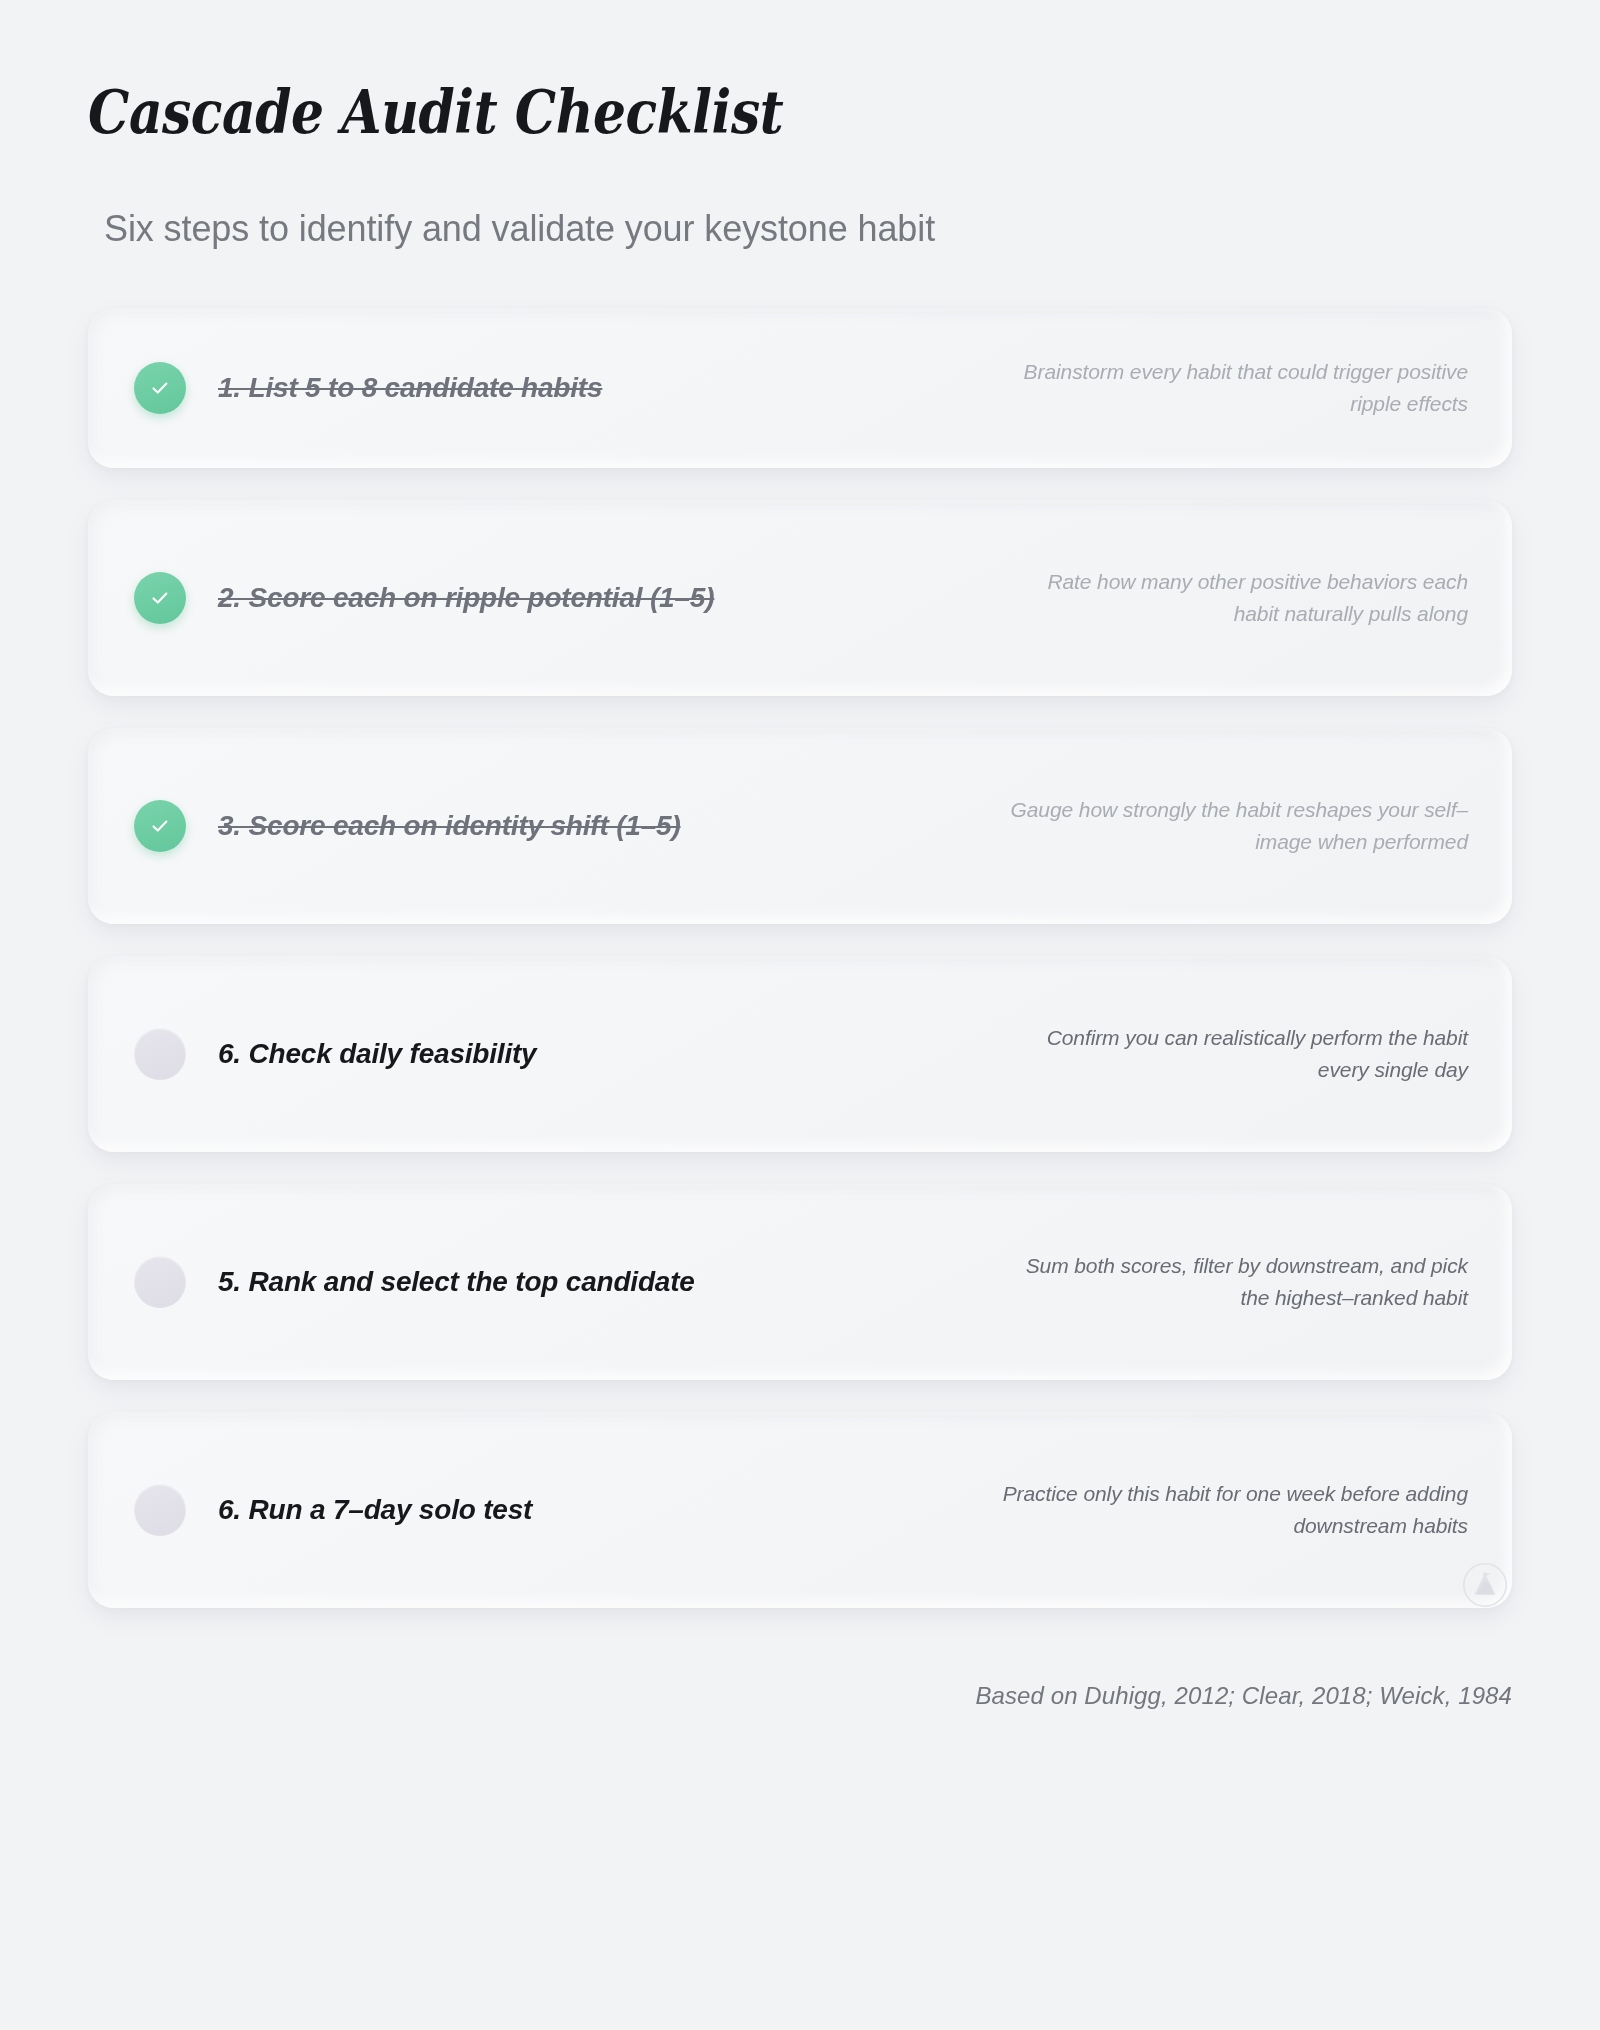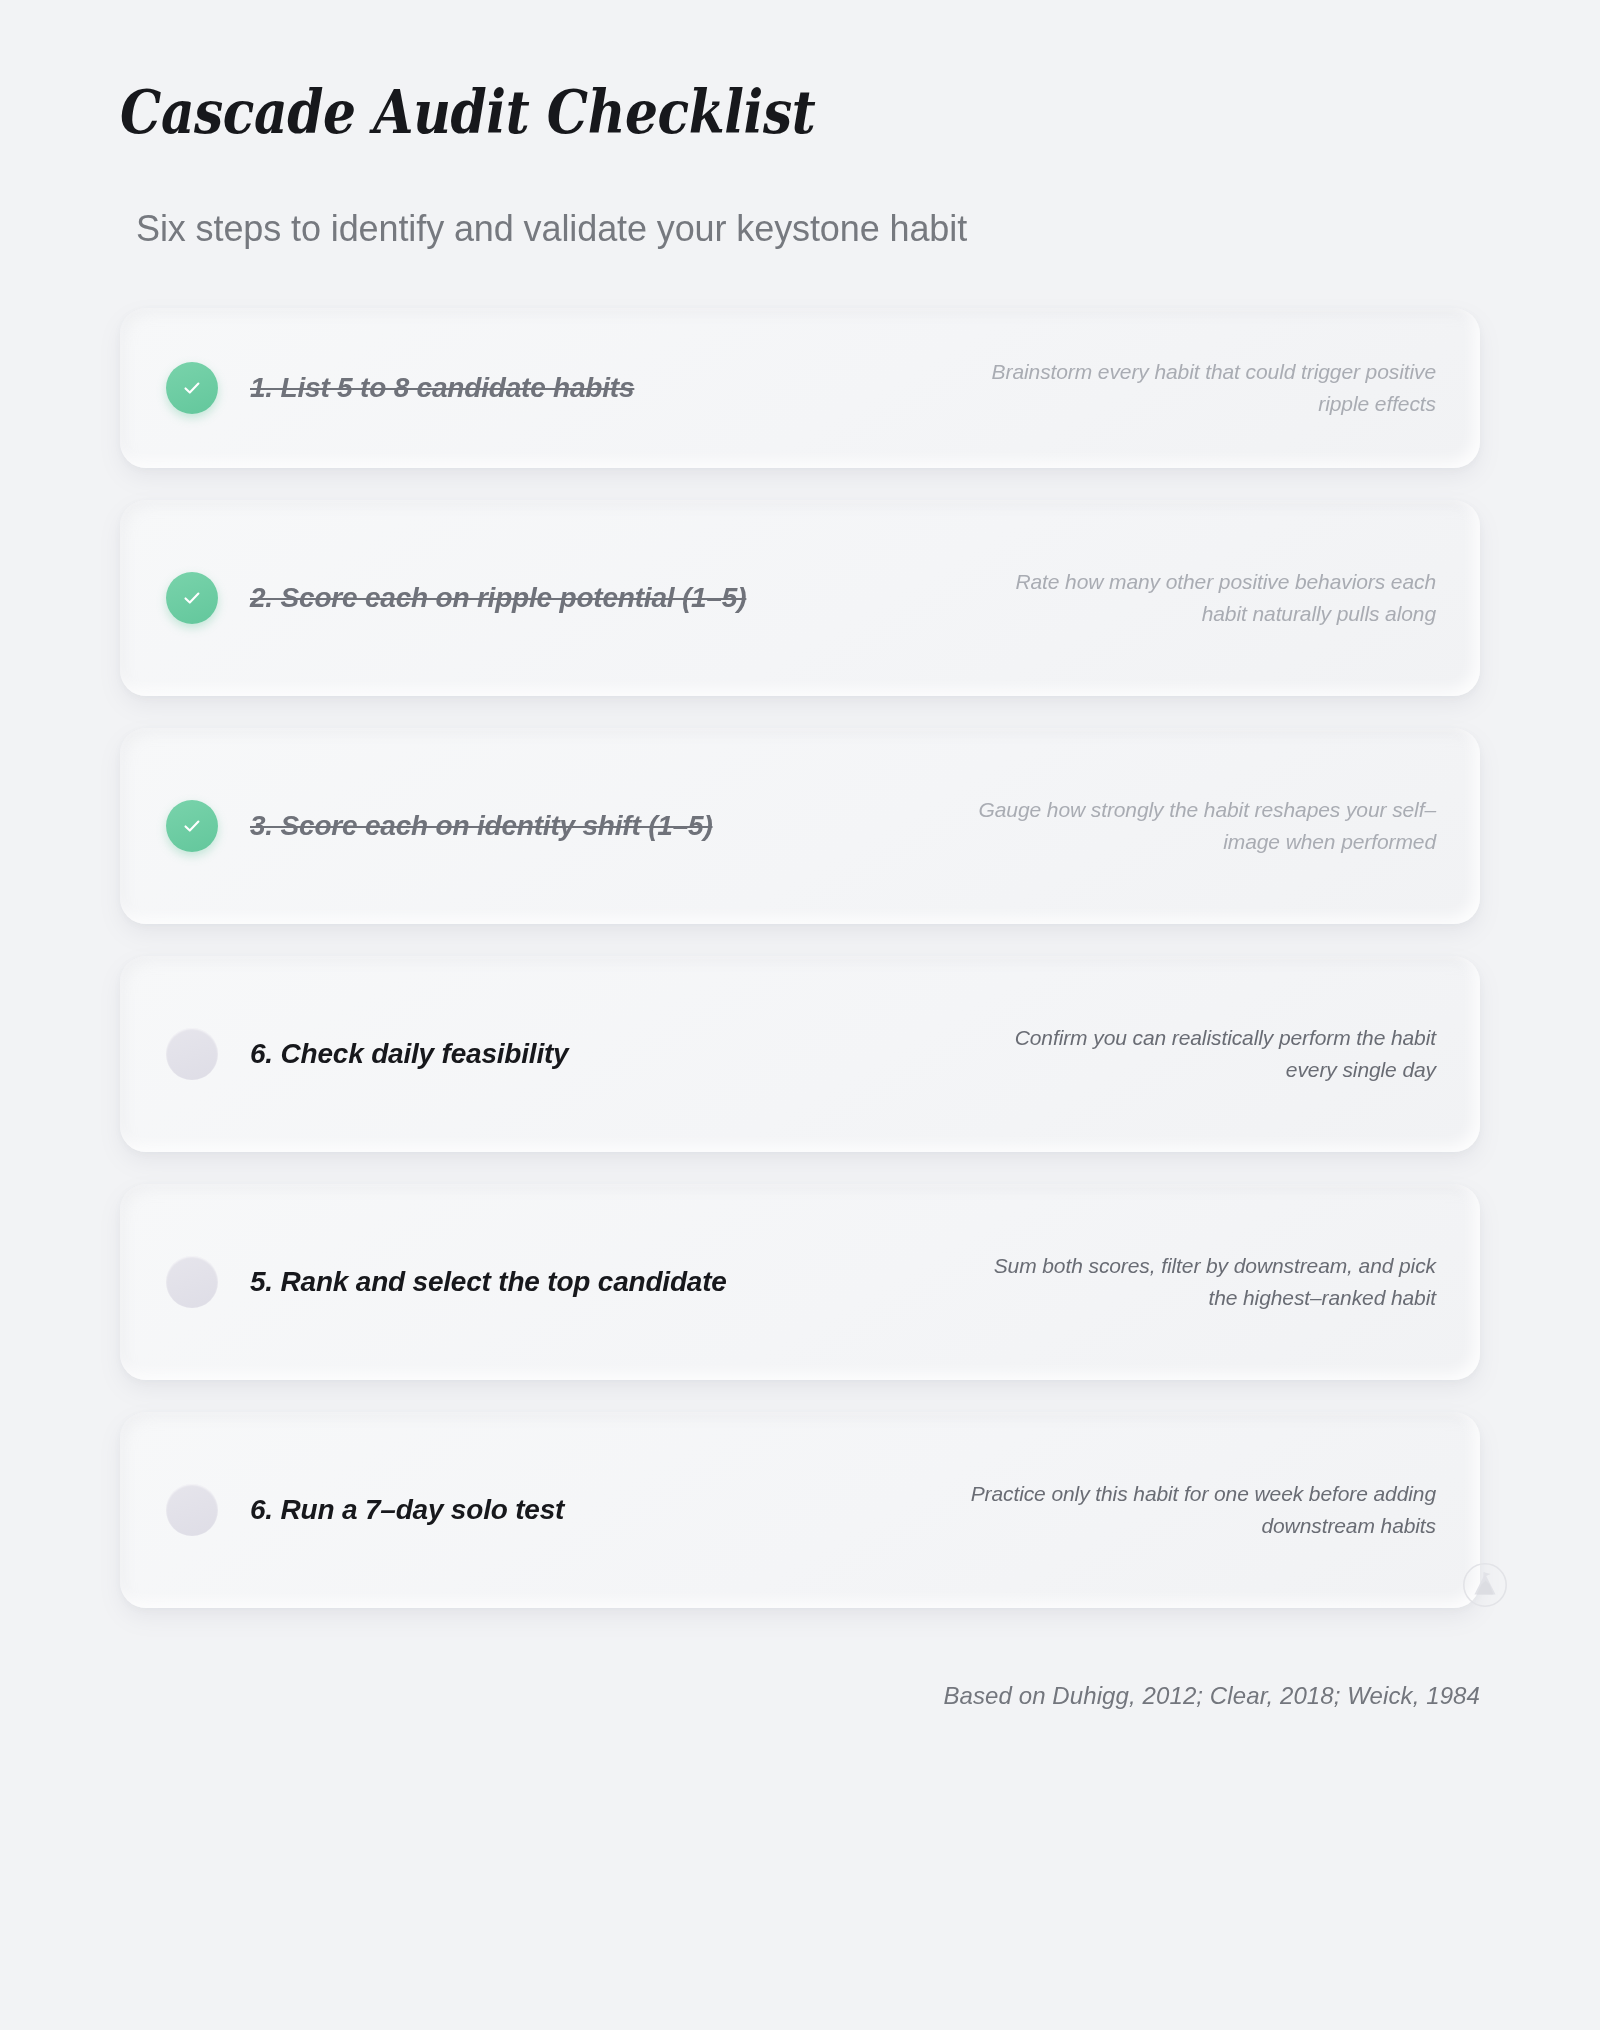--- a/index.html
+++ b/index.html
@@ -14,21 +14,21 @@
     -webkit-font-smoothing: antialiased;
     overflow: hidden;
     position: relative;
   }
 
   .page {
     position: relative;
     width: 1600px;
     height: 1676px;
     box-sizing: border-box;
-    padding: 0 120px;
+    padding: 0 88px;
   }
 
   
   .header {
     padding-top: 82px;
   }
   .page-title {
     font-family: "DejaVu Serif", "Liberation Serif", serif;
     font-style: italic;
     font-weight: 700;

